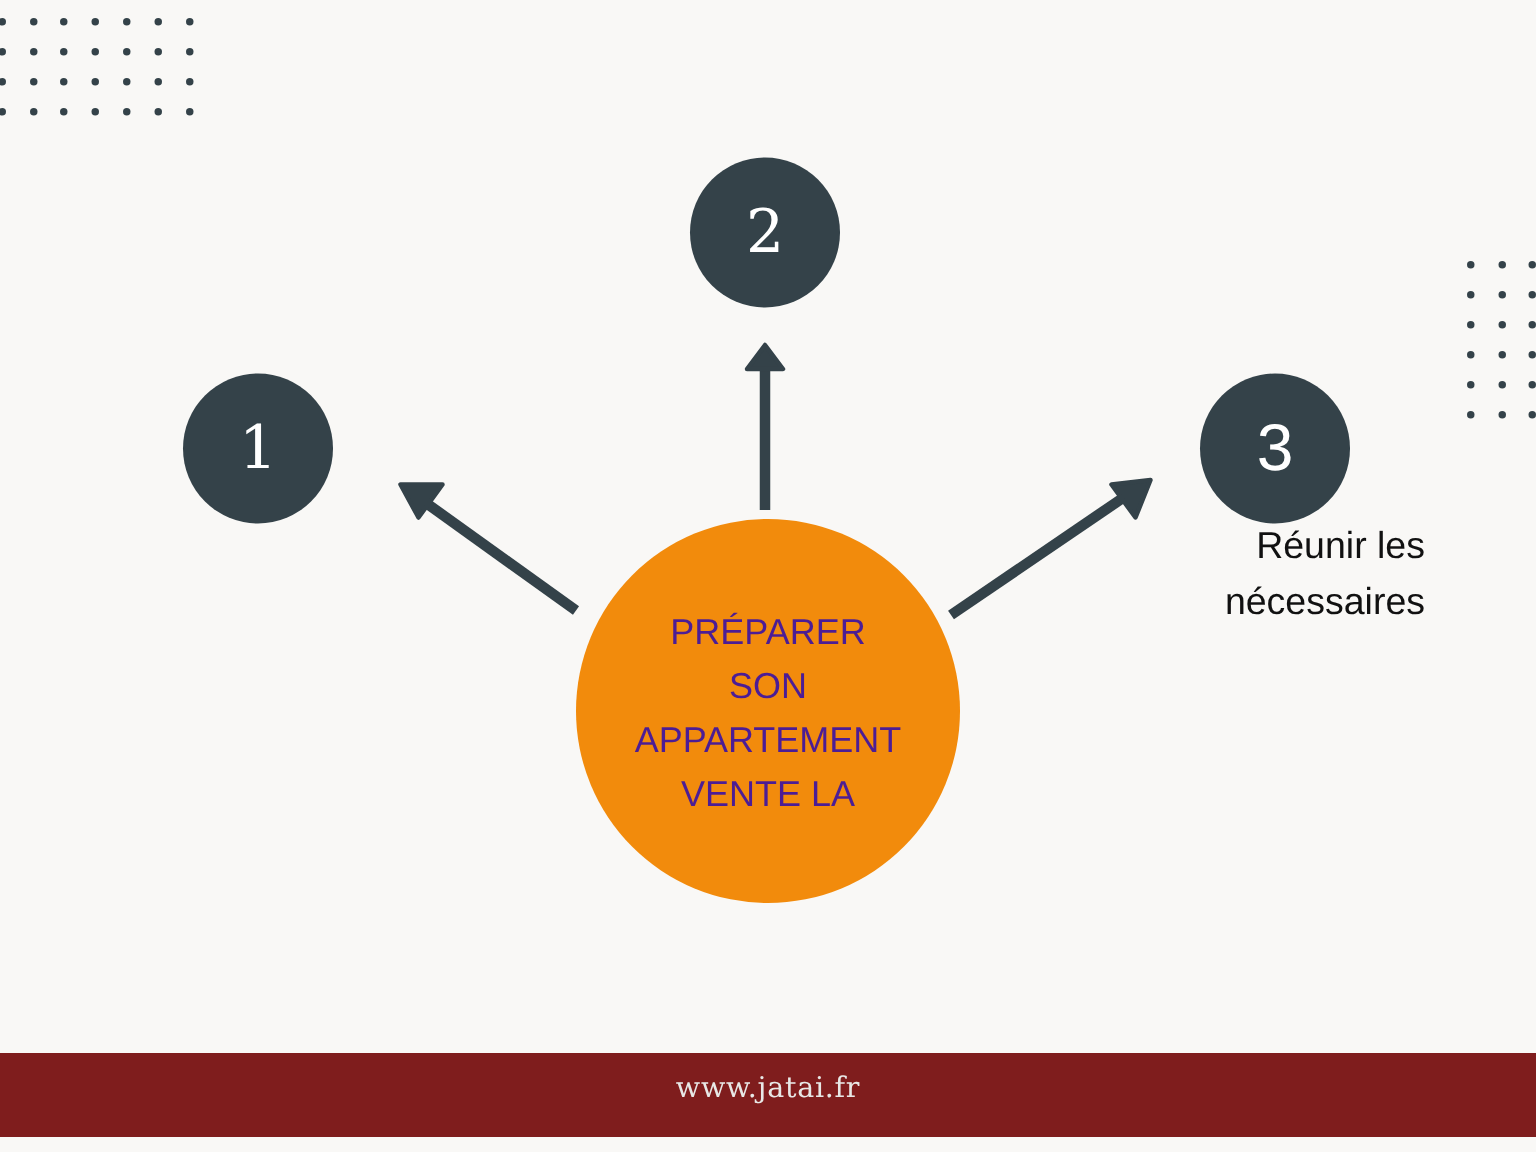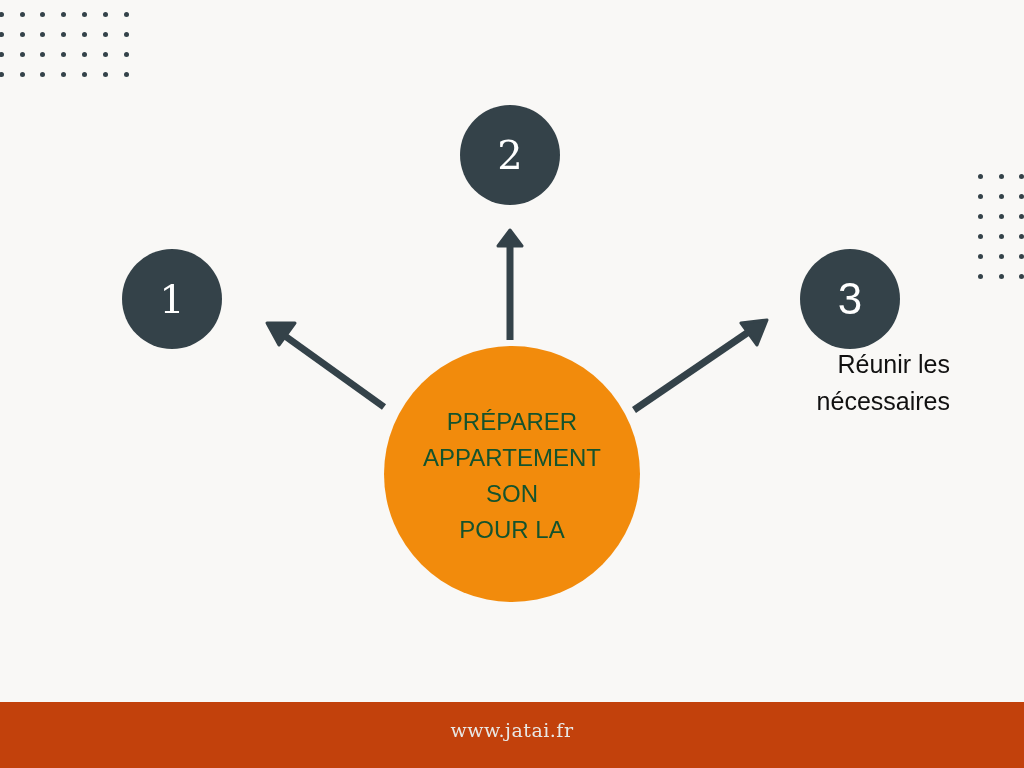--- a/index.html
+++ b/index.html
@@ -18,28 +18,28 @@
   .num-circle.sans { font-family: "Liberation Sans", sans-serif; font-size: 44px; }
   .label {
     position: absolute; color: #111111; font-size: 25px; line-height: 37px;
   }
   .center-circle {
     position: absolute; left: 384px; top: 346px; width: 256px; height: 256px;
     border-radius: 50%; background: #f28b0c;
     display: flex; align-items: center; justify-content: center; text-align: center;
   }
   .center-text {
-    color: #14532d; font-size: 24px; line-height: 36px; width: 230px;
+    color: #4c1d95; font-size: 24px; line-height: 36px; width: 230px;
     padding-top: 4px;
   }
   .center-text span { display: block; }
   svg.arrows { position: absolute; left: 0; top: 0; }
   .footer {
-    position: absolute; left: 0; top: 702px; width: 1024px; height: 66px;
-    background: #c2410c; display: flex; align-items: center; justify-content: center;
+    position: absolute; left: 0; top: 702px; width: 1024px; height: 56px;
+    background: #7f1d1d; display: flex; align-items: center; justify-content: center;
   }
   .footer-link {
     color: #e8e8e6; font-family: "DejaVu Serif", serif; font-size: 19px; letter-spacing: 0.5px;
     text-decoration: none; margin-top: -10px;
   }
 </style>
 </head>
 <body>
 
 <div id="dots-tl"></div>
@@ -76,23 +76,23 @@
   <span>3</span>
 </div>
 <div class="label" style="left:750px; top:346px; width:200px; text-align:right;">
   <div>Réunir les</div>
   <div>nécessaires</div>
 </div>
 
 <div class="center-circle">
   <div class="center-text">
     <span>PRÉPARER</span>
+    <span>SON</span>
     <span>APPARTEMENT</span>
-    <span>SON</span>
-    <span>POUR LA</span>
+    <span>VENTE LA</span>
   </div>
 </div>
 
 <div class="footer">
   <a class="footer-link">www.jatai.fr</a>
 </div>
 
 <div class="dot" style="left: -1.5px; top: 11.5px;"></div>
 <div class="dot" style="left: 19.5px; top: 11.5px;"></div>
 <div class="dot" style="left: 39.5px; top: 11.5px;"></div>

